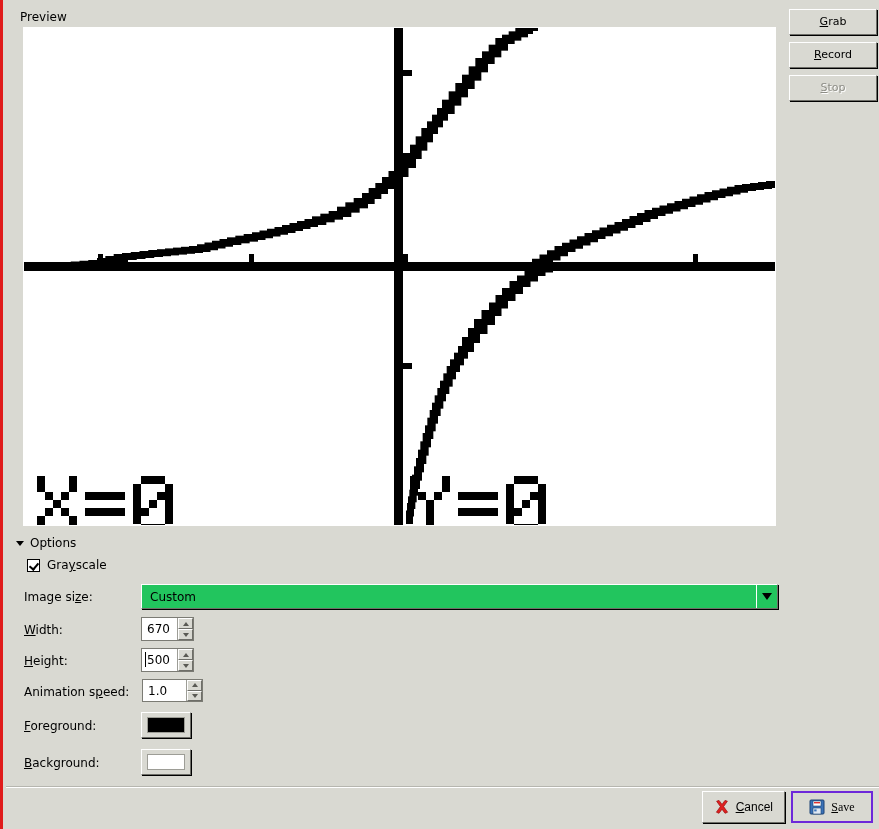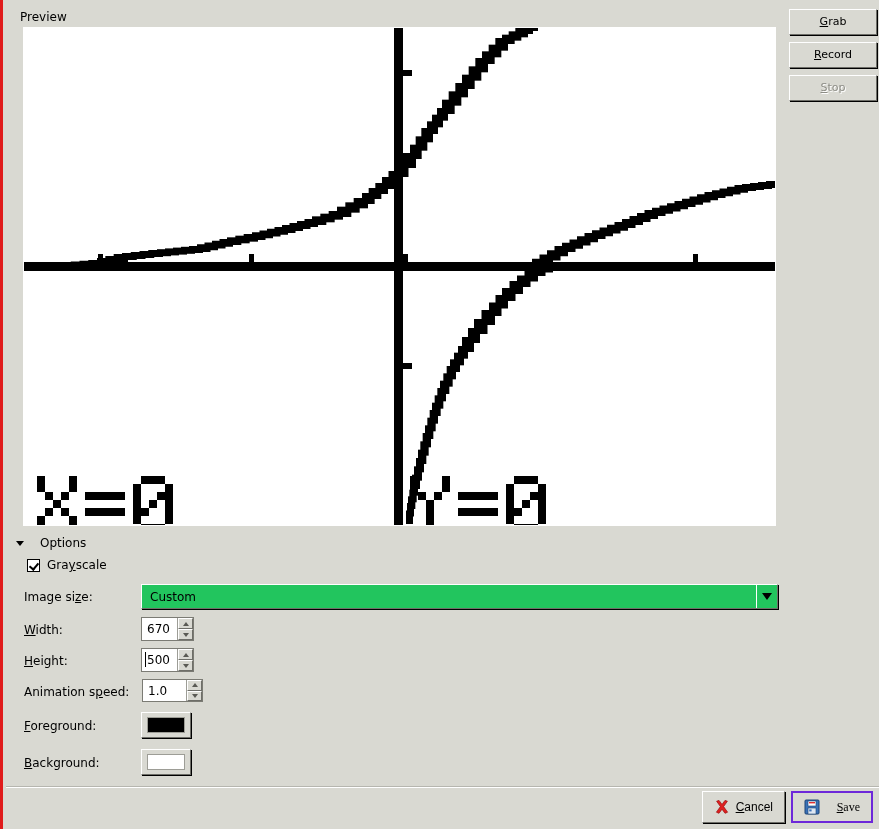--- a/index.html
+++ b/index.html
@@ -74,21 +74,21 @@
 
   
   .options-header {
     position: absolute;
     left: 13px;
     top: 536px;
     font-size: 12px;
     line-height: 15px;
     display: flex;
     align-items: center;
-    gap: 16px;
+    gap: 6px;
   }
   .tri-down {
     width: 0; height: 0;
     border-left: 4px solid transparent;
     border-right: 4px solid transparent;
     border-top: 5px solid #000000;
     display: inline-block;
   }
   .grayscale-row {
     position: absolute;
@@ -268,21 +268,21 @@
     min-width: 82px;
     padding: 0 11px;
     background: #d9d9d2;
     border-top: 1px solid #ffffff;
     border-left: 1px solid #ffffff;
     border-right: 1px solid #6e6e68;
     border-bottom: 1px solid #6e6e68;
     box-shadow: 1px 1px 0 0 #000000;
     display: flex;
     align-items: center;
-    justify-content: space-between;
+    justify-content: center;
     gap: 6px;
     font-size: 12px;
     color: #000;
     cursor: default;
     box-sizing: border-box;
   }
   .act-btn.focused {
     border: 2px solid #6d28d9;
     box-shadow: none;
     font-family: Liberation Serif, serif;

